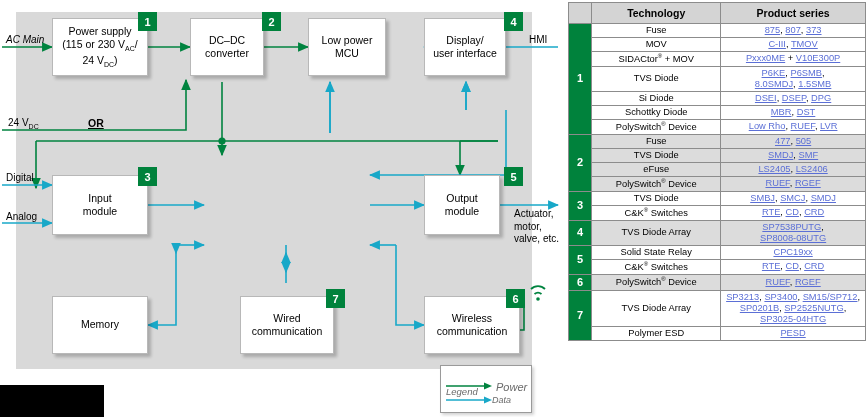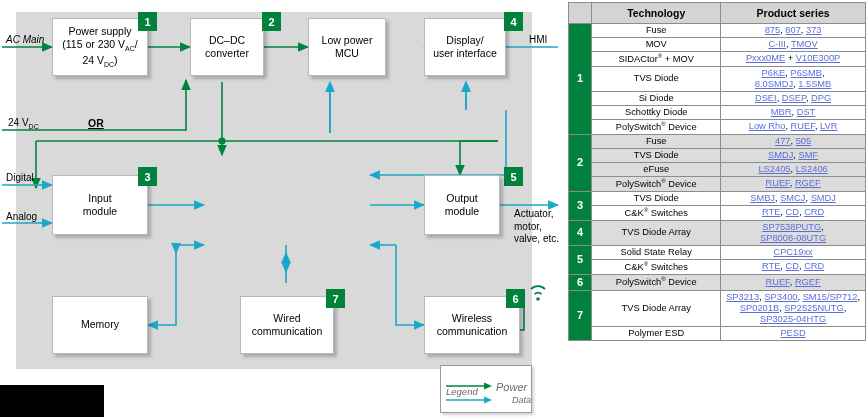--- a/index.html
+++ b/index.html
@@ -211,21 +211,21 @@
 
     <div class="legend-box"></div>
     <div class="legend-title" style="left:446px; top:368px;">Legend</div>
     <svg style="position:absolute; left:446px; top:380px; width:52px; height:30px;">
       <line x1="0" y1="6" x2="38" y2="6" stroke="#00833f" stroke-width="1.6"></line>
       <path d="M38,2.5 L46,6 L38,9.5 z" fill="#00833f"></path>
       <line x1="0" y1="20" x2="38" y2="20" stroke="#18a8c8" stroke-width="1.6"></line>
       <path d="M38,16.5 L46,20 L38,23.5 z" fill="#18a8c8"></path>
     </svg>
     <div class="legend-l1" style="left:496px; top:381px;">Power</div>
-    <div class="legend-l2" style="left:512px; top:395px;">Data</div>
+    <div class="legend-l2" style="left:492px; top:395px;">Data</div>
 
     <div class="blackbar"></div>
   </div>
 
   <div id="tablewrap">
     <table class="pt">
       <thead>
         <tr>
           <th class="grphead"></th>
           <th>Technology</th>

